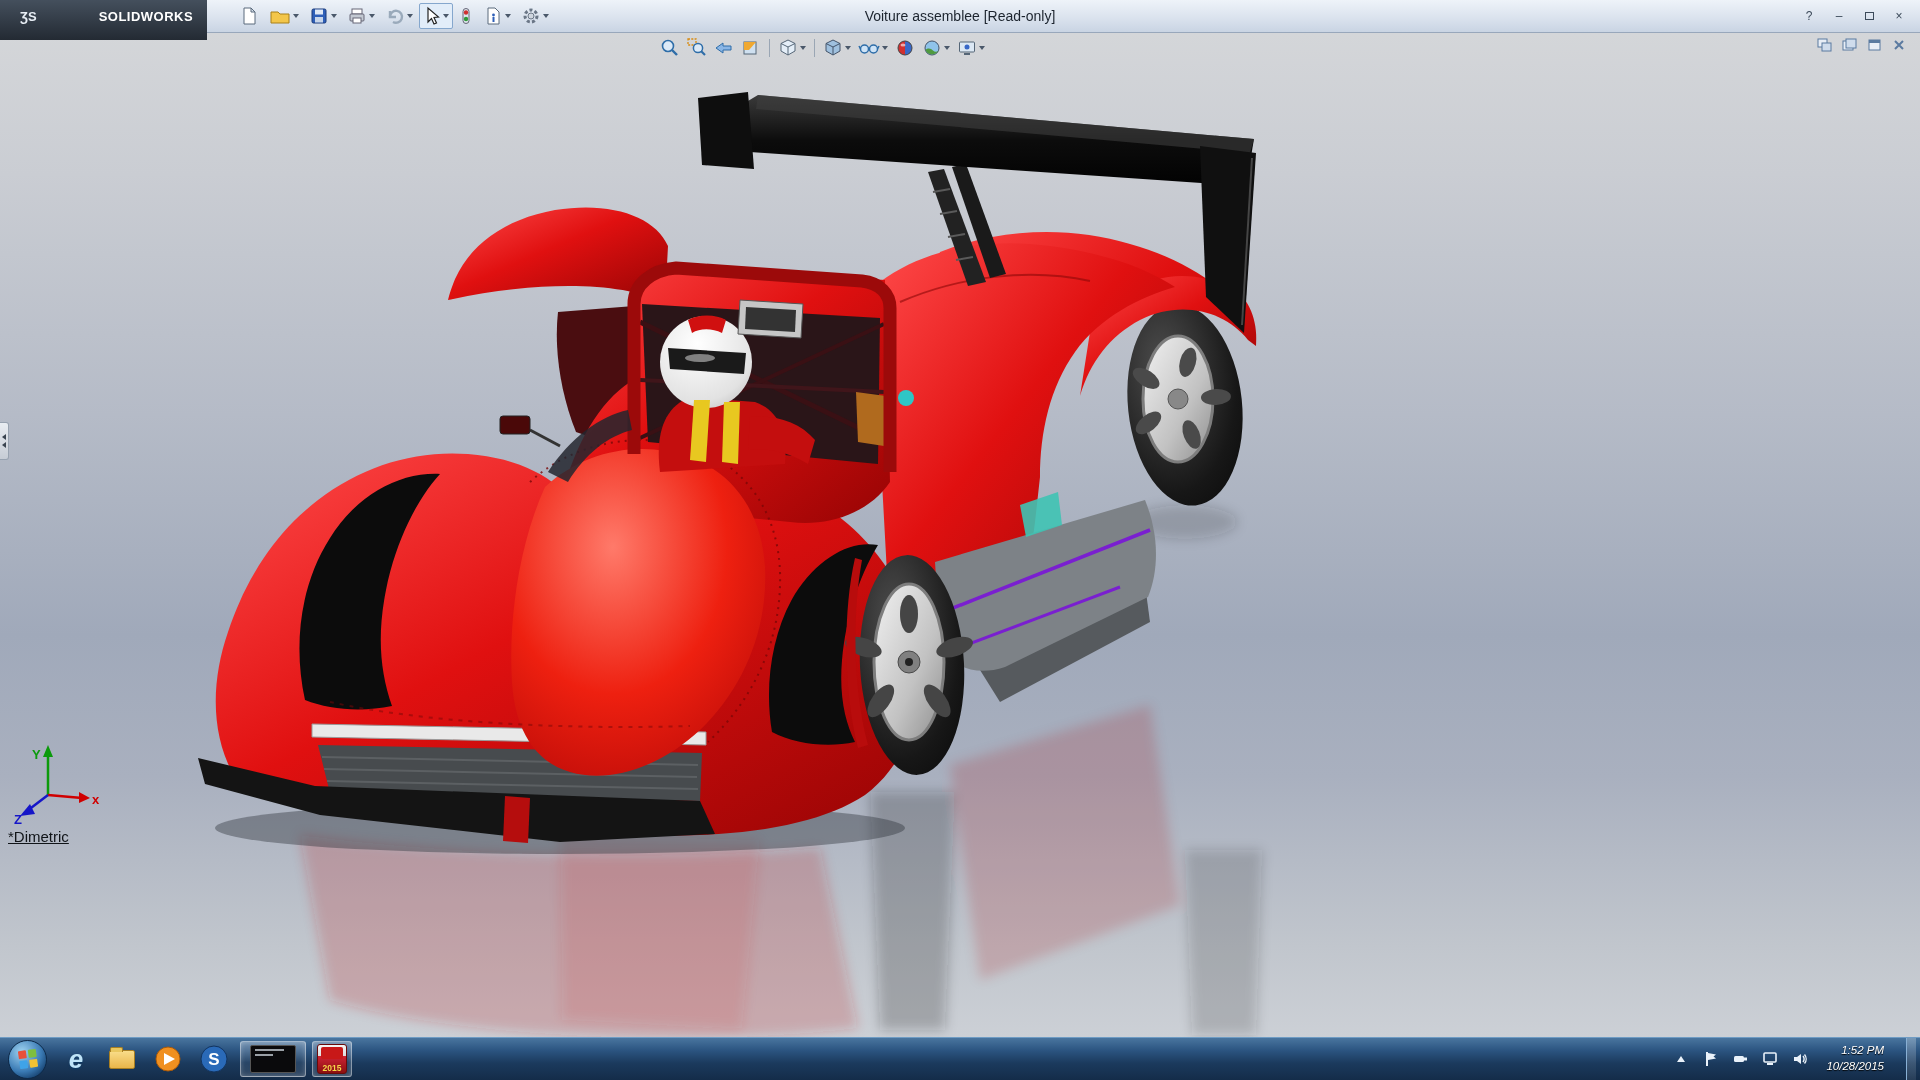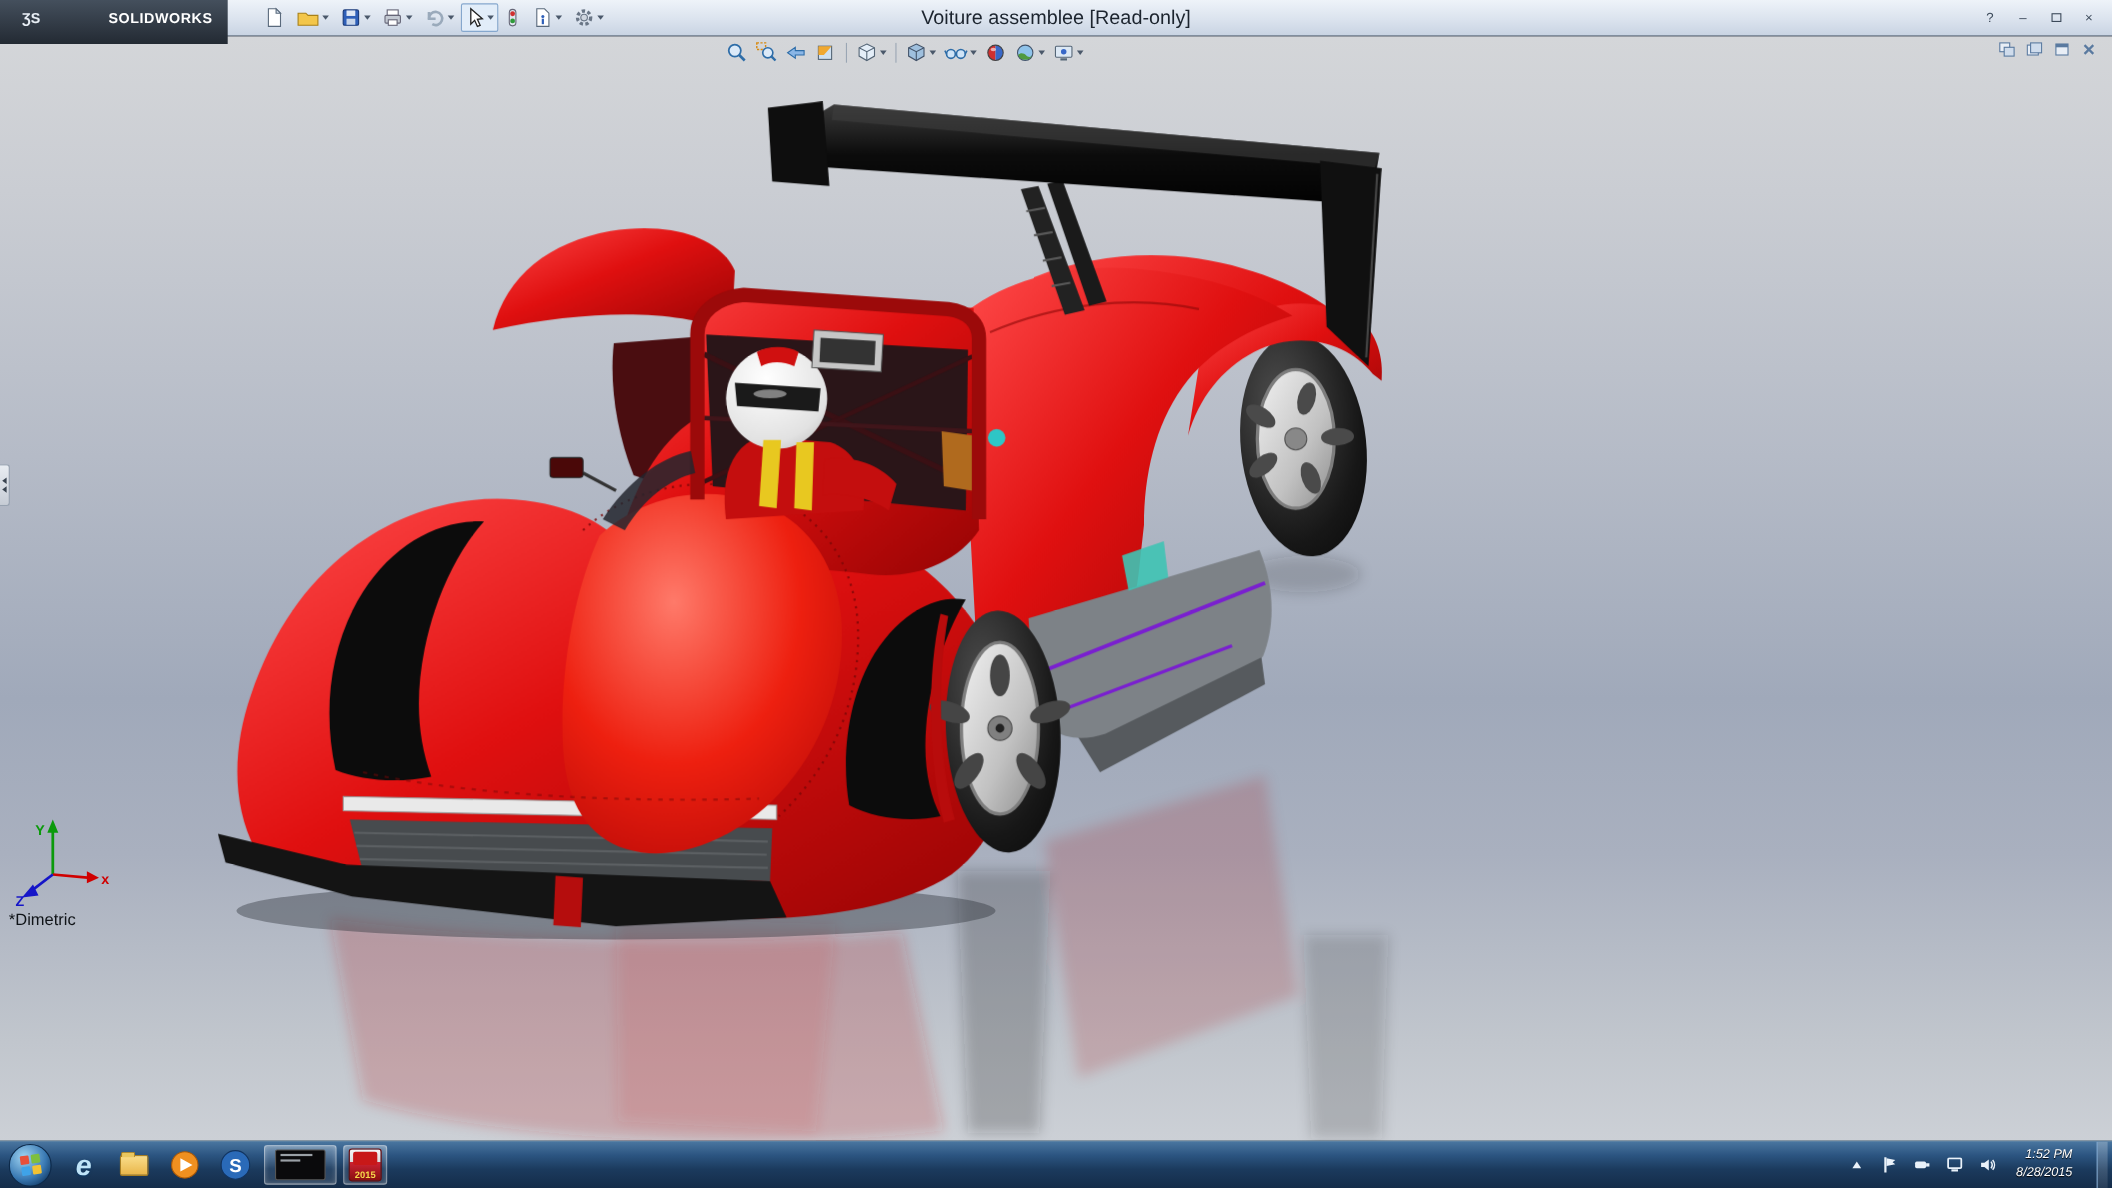--- a/index.html
+++ b/index.html
@@ -13,21 +13,21 @@
     border-bottom:1px solid #98a7bb; z-index:40; display:flex; align-items:center; }
   .logo-block { height:47px; padding:0 14px 0 20px; display:flex; align-items:center; gap:20px;
     background:linear-gradient(#4a5664,#232a33); color:#fff; cursor:default; }
   .logo-ds { color:#e8eef5; font-weight:bold; font-size:13px; }
   .logo-name { font-weight:bold; font-size:13px; letter-spacing:.5px;margin-left:42px; }
   .tb-icons { display:flex; align-items:center; margin-left:28px; gap:2px; }
   .tbtn { height:26px; display:flex; align-items:center; padding:0 3px; border:1px solid transparent; border-radius:2px; }
   .tbtn.active { background:#e2edf9; border-color:#85a7cd; }
   .caret { width:0; height:0; border-left:3.5px solid transparent; border-right:3.5px solid transparent;
     border-top:4px solid #4a586a; margin-left:2px; }
-  .win-title { position:absolute; left:0; right:0; text-align:center; font-size:18px; color:#1c242e; pointer-events:none; }
+  .win-title { position:absolute; left:0; right:0; text-align:center; font-size:14px; color:#1c242e; pointer-events:none; }
   .win-controls { margin-left:auto; display:flex; align-items:center; gap:8px; padding-right:10px; z-index:2; }
   .wc-btn { width:22px; height:18px; display:flex; align-items:center; justify-content:center;
     font-size:12px; color:#3c4a5a; border:1px solid transparent; border-radius:2px; }
   .wc-restore-glyph { width:9px; height:8px; border:1.5px solid #3c4a5a; }
 
   
   .viewport { position:absolute; top:33px; left:0; width:1920px; height:1004px;
     background:linear-gradient(180deg,#d4d6d9 0%,#cacdd3 14%,#b5bbc7 38%,#a0a9ba 60%,#a9b0bf 74%,#c1c6cd 91%,#ccd0d6 100%);
     overflow:hidden; z-index:10; }
   .car-svg { position:absolute; inset:0; width:1920px; height:1004px; }
@@ -37,21 +37,21 @@
   .hu-sep { width:1px; height:18px; background:#9aa6b4; margin:0 3px; }
 
   .doc-controls { position:absolute; right:12px; top:4px; display:flex; gap:7px; z-index:20; }
   .dc-btn { width:18px; height:16px; display:flex; align-items:center; justify-content:center; }
 
   .collapse-tab { position:absolute; left:0; top:389px; width:9px; height:38px;
     background:linear-gradient(#e9edf2,#c6ccd5); border:1px solid #97a2b0; border-left:none;
     border-radius:0 3px 3px 0; display:flex; flex-direction:column; align-items:center; justify-content:center; gap:2px; }
   .tab-arrow { width:0; height:0; border-top:3px solid transparent; border-bottom:3px solid transparent; border-right:4px solid #3a4450; }
 
-  .orient-label { position:absolute; left:8px; top:795px; font-size:15px; color:#101418; z-index:15; }
+  .orient-label { position:absolute; left:8px; top:795px; font-size:15px; color:#101418; z-index:15;text-decoration:underline; }
   .triad { position:absolute; left:12px; top:708px; z-index:15; }
 
   
   .taskbar { position:absolute; left:0; bottom:0; width:1920px; height:43px;
     background:linear-gradient(#49759f,#2b5480 30%,#1b3a5d 60%,#142c49);
     border-top:1px solid #6f9cc4; z-index:50; display:flex; align-items:center; }
   .start-orb { width:39px; height:39px; margin:0 6px 0 8px; border-radius:50%;
     background:radial-gradient(circle at 35% 30%, #9fd4f2, #3a7ab4 55%, #123a66 85%);
     border:1px solid #0d2a4a; display:flex; align-items:center; justify-content:center; }
   .task-btn { width:40px; height:36px; margin:0 3px; border-radius:3px; display:flex; align-items:center; justify-content:center; }
@@ -514,18 +514,18 @@
           </svg>
       </div>
       <div class="tray-btn">
         <svg width="16" height="14">
             <polygon points="1,5 4,5 8,2 8,12 4,9 1,9" fill="#eaf2fa"></polygon>
             <path d="M10,4 A5,5 0 0 1 10,10 M11.5,2.5 A7,7 0 0 1 11.5,11.5" stroke="#eaf2fa" stroke-width="1.4" fill="none"></path>
           </svg>
       </div>
       <div class="clock">
         <div>1:52 PM</div>
-        <div>8/28/2015</div>
+        <div>10/28/2015</div>
       </div>
       <div class="show-desktop"></div>
     </div>
   </div>
 </div>
 
 </body></html>

